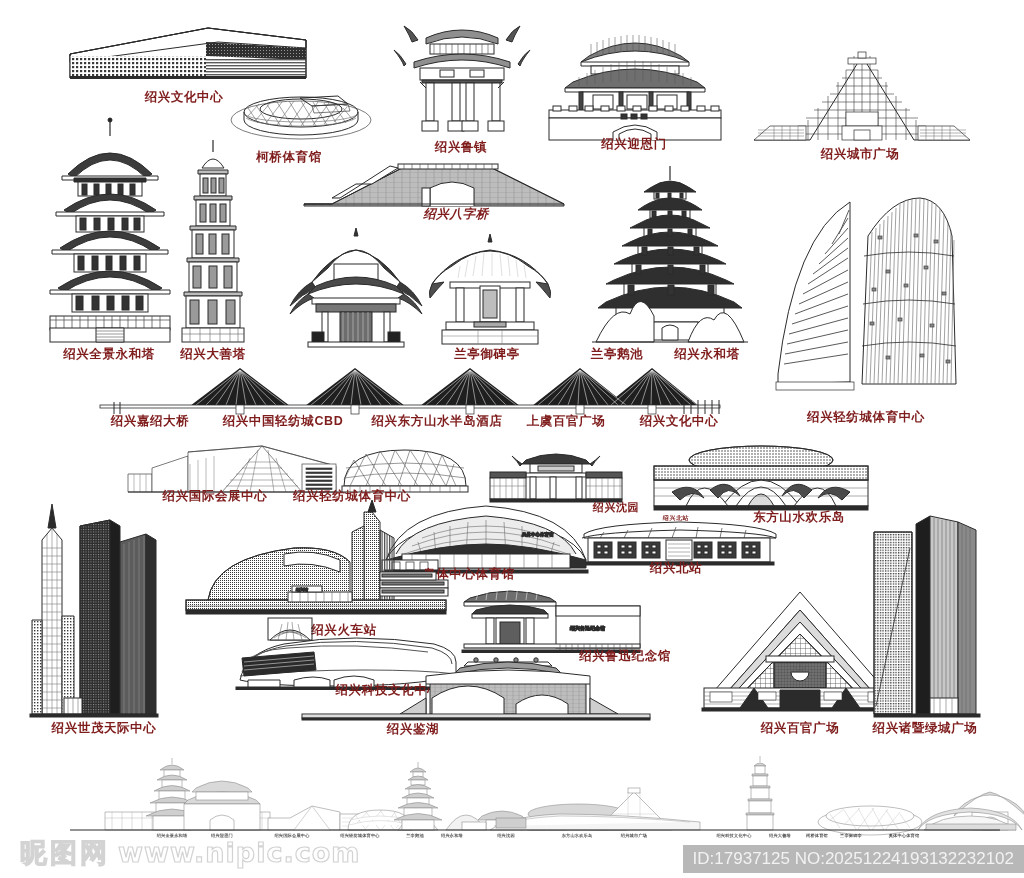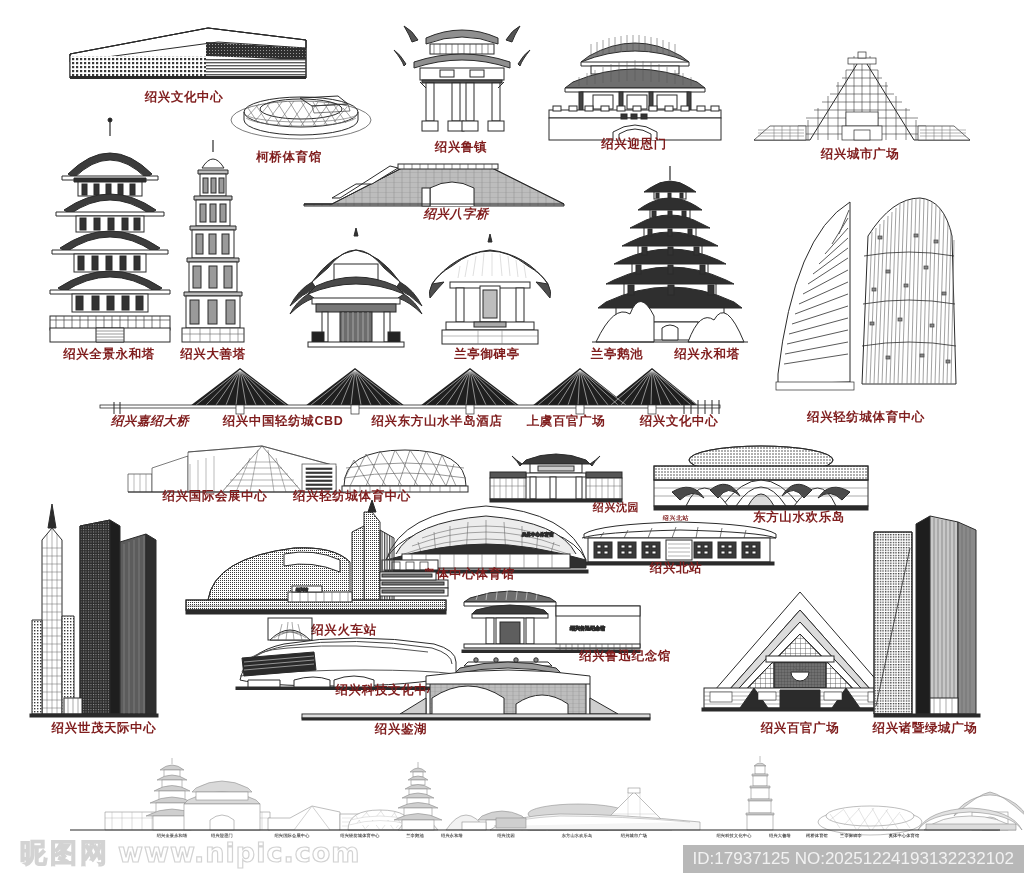--- a/index.html
+++ b/index.html
@@ -458,21 +458,21 @@
             <rect x="476" y="43" width="8" height="9"></rect>
           <rect x="548" y="43" width="8" height="9"></rect>
         </g>
         <g stroke="#2b2b2b" stroke-width="1" fill="none">
           <path d="M14,40 L14,52 M20,40 L20,52"></path>
           <path d="M584,38 L584,52 M591,38 L591,52 M598,38 L598,52 M605,38 L605,52 M612,38 L612,52 M619,38 L619,52"></path>
         </g>
       </g>
     </svg>
   </div>
-  <div class="lbl" style="left:150px;top:415px;font-style:italic;">绍兴嘉绍大桥</div>
+  <div class="lbl" style="left:150px;top:415px;">绍兴嘉绍大桥</div>
   <div class="lbl" style="left:283px;top:415px;">绍兴中国轻纺城CBD</div>
   <div class="lbl" style="left:437px;top:415px;">绍兴东方山水半岛酒店</div>
   <div class="lbl" style="left:566px;top:415px;">上虞百官广场</div>
   <div class="lbl" style="left:679px;top:415px;">绍兴文化中心</div>
 
   <div class="art" style="left:774px;top:196px;">
     <svg width="186" height="196" viewBox="0 0 186 196">
       <g class="ln-thin">
         <path d="M4,188 L4,178 Q20,40 76,6 L76,186 Z" fill="#fff" stroke="#2b2b2b" stroke-width="1"></path>
         <g stroke="#5a5a5a" stroke-width="1">
@@ -860,21 +860,21 @@
         <path d="M100,66 L126,50 L126,66 Z" fill="#cfcfcf"></path>
         <path d="M290,50 L318,66 L290,66 Z" fill="#cfcfcf"></path>
         <rect x="2" y="66" width="348" height="4" fill="#fff"></rect>
         <rect x="2" y="70" width="348" height="2" fill="#2b2b2b"></rect>
         <g stroke="#777" stroke-width=".5">
             <path d="M2,68 L350,68"></path>
           </g>
       </g>
     </svg>
   </div>
-  <div class="lbl" style="left:401px;top:723px;text-align:center;">绍兴鉴湖</div>
+  <div class="lbl" style="left:413px;top:723px;text-align:center;">绍兴鉴湖</div>
 
   <div class="art" style="left:700px;top:588px;">
     <svg width="200" height="128" viewBox="0 0 200 128">
       <defs>
         <pattern id="pThGrid" width="5" height="5" patternUnits="userSpaceOnUse">
           <rect width="5" height="5" fill="#fff"></rect>
             <path d="M0,0 H5 M0,0 V5" stroke="#4a4a4a" stroke-width=".8"></path>
         </pattern>
         <pattern id="pThDk" width="3" height="3" patternUnits="userSpaceOnUse">
           <rect width="3" height="3" fill="#707070"></rect>

